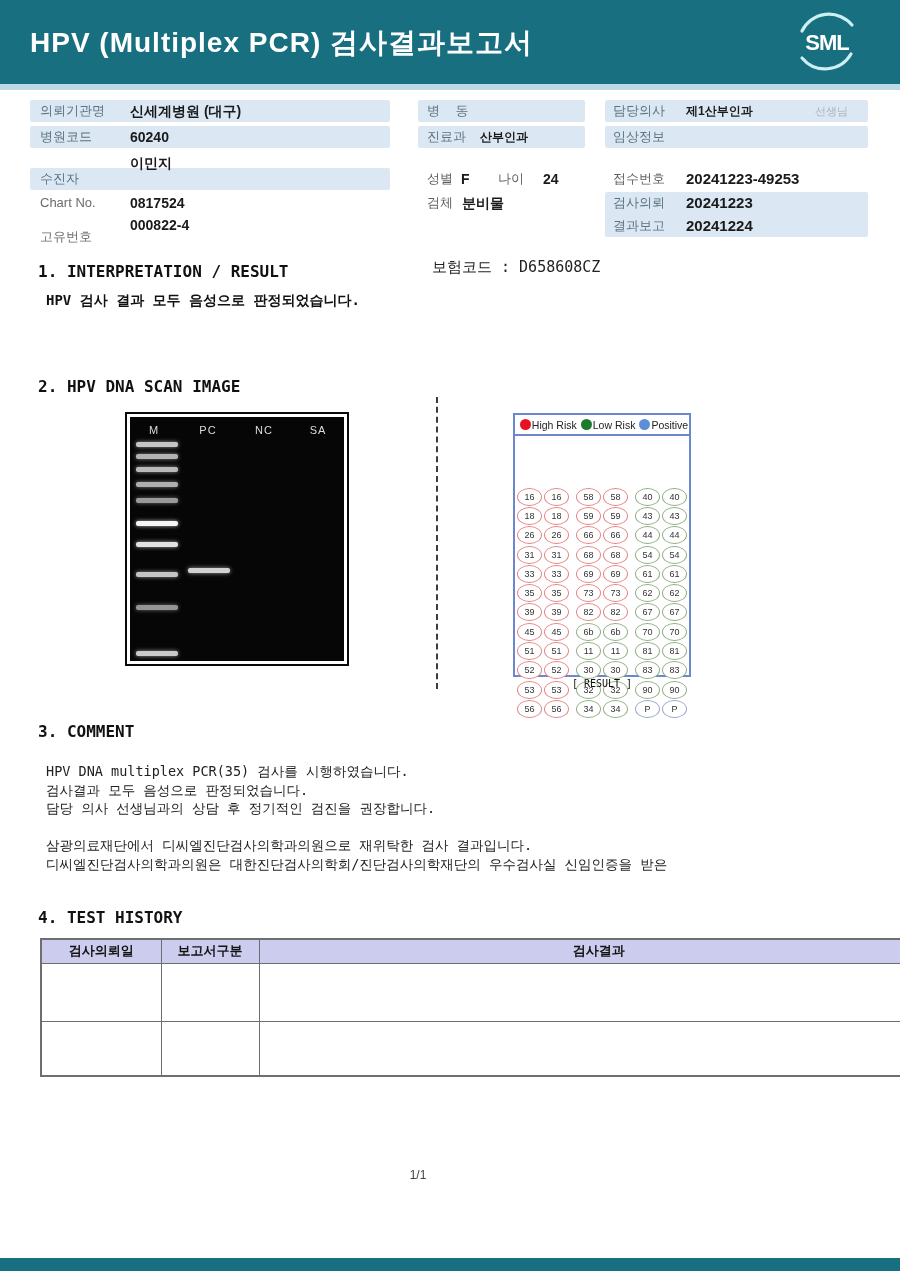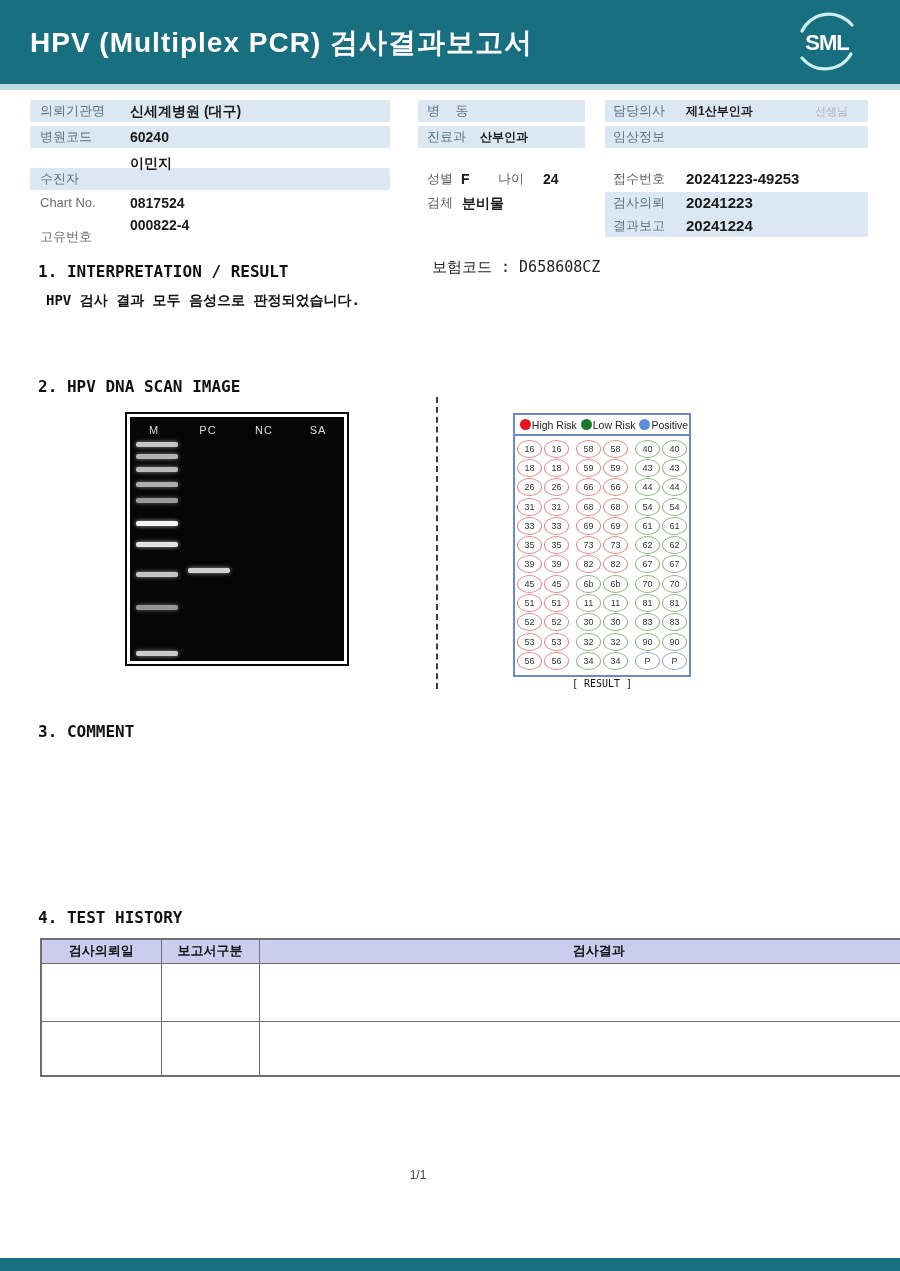--- a/index.html
+++ b/index.html
@@ -28,21 +28,21 @@
   .gel { position:absolute; left:125px; top:412px; width:224px; height:254px; background:#ffffff; border:2px solid #0a0a0a; padding:3px; }
   .gel-inner { position:relative; width:100%; height:100%; background:#060606; }
   .lane-lbl { position:absolute; top:7px; transform:translateX(-50%); color:#dcdcdc; font-size:11px; letter-spacing:1px; }
   .band { position:absolute; background:#f5f5f5; border-radius:2px; box-shadow:0 0 4px rgba(255,255,255,.7); }
   
   .dash-v { position:absolute; left:436px; top:397px; height:292px; width:0; border-left:2px dashed #3c3c3c; }
   
   .panel { position:absolute; left:513px; top:413px; width:178px; height:264px; background:#ffffff; border:2px solid #6d87cf; }
   .legend { display:flex; align-items:center; justify-content:center; height:21px; border-bottom:2px solid #6d87cf; font-size:10.5px; color:#222; white-space:nowrap; }
   .legend .dot { width:11px; height:11px; border-radius:50%; display:inline-block; margin:0 1px 0 4px; }
-  .hpv-grid { padding:3px 4px; }
+  .hpv-grid { padding:3px 4px;margin-top:48px; }
   .hpv-row { display:flex; justify-content:center; align-items:center; height:19.3px; gap:7px; }
   .pair { display:flex; gap:2px; }
   .circ { width:25px; height:18px; border-radius:50%; border:1.4px solid #999; display:flex; align-items:center; justify-content:center; font-size:9px; color:#333; background:#fff; }
   .panel-caption { position:absolute; left:513px; top:678px; width:178px; text-align:center; font-family:"DejaVu Sans Mono", monospace; font-size:10px; color:#111; }
   
   .comment { position:absolute; left:46px; top:762px; font-family:"DejaVu Sans Mono", monospace; font-size:13.5px; line-height:18.5px; color:#222; white-space:pre-line; }
   
   .hist-note { position:absolute; left:263px; top:918px; font-size:12px; font-weight:bold; color:#222; }
   table.hist { position:absolute; left:40px; top:938px; width:900px; border-collapse:collapse; }
   table.hist th { background:#ccccee; border:1px solid #6e6e6e; height:24px; font-size:13px; color:#111; font-weight:bold; }
@@ -327,20 +327,26 @@
           <div class="pair">
             <div class="circ" style="border-color: rgb(151, 163, 207);">P</div>
             <div class="circ" style="border-color: rgb(151, 163, 207);">P</div>
           </div>
         </div>
       </div>
   </div>
   <div class="panel-caption">[ RESULT ]</div>
 
   <div class="sec-h" style="left:38px; top:722px;">3. COMMENT</div>
+  <div class="comment">HPV DNA multiplex PCR(35) 검사를 시행하였습니다.
+검사결과 모두 음성으로 판정되었습니다.
+담당 의사 선생님과의 상담 후 정기적인 검진을 권장합니다.
+
+삼광의료재단에서 디씨엘진단검사의학과의원으로 재위탁한 검사 결과입니다.
+디씨엘진단검사의학과의원은 대한진단검사의학회/진단검사의학재단의 우수검사실 신임인증을 받은</div>
 
   <div class="sec-h" style="left:38px; top:908px;">4. TEST HISTORY</div>
 
   <table class="hist">
     <colgroup>
         <col style="width:120px">
         <col style="width:98px">
         <col>
       </colgroup>
     <thead>

